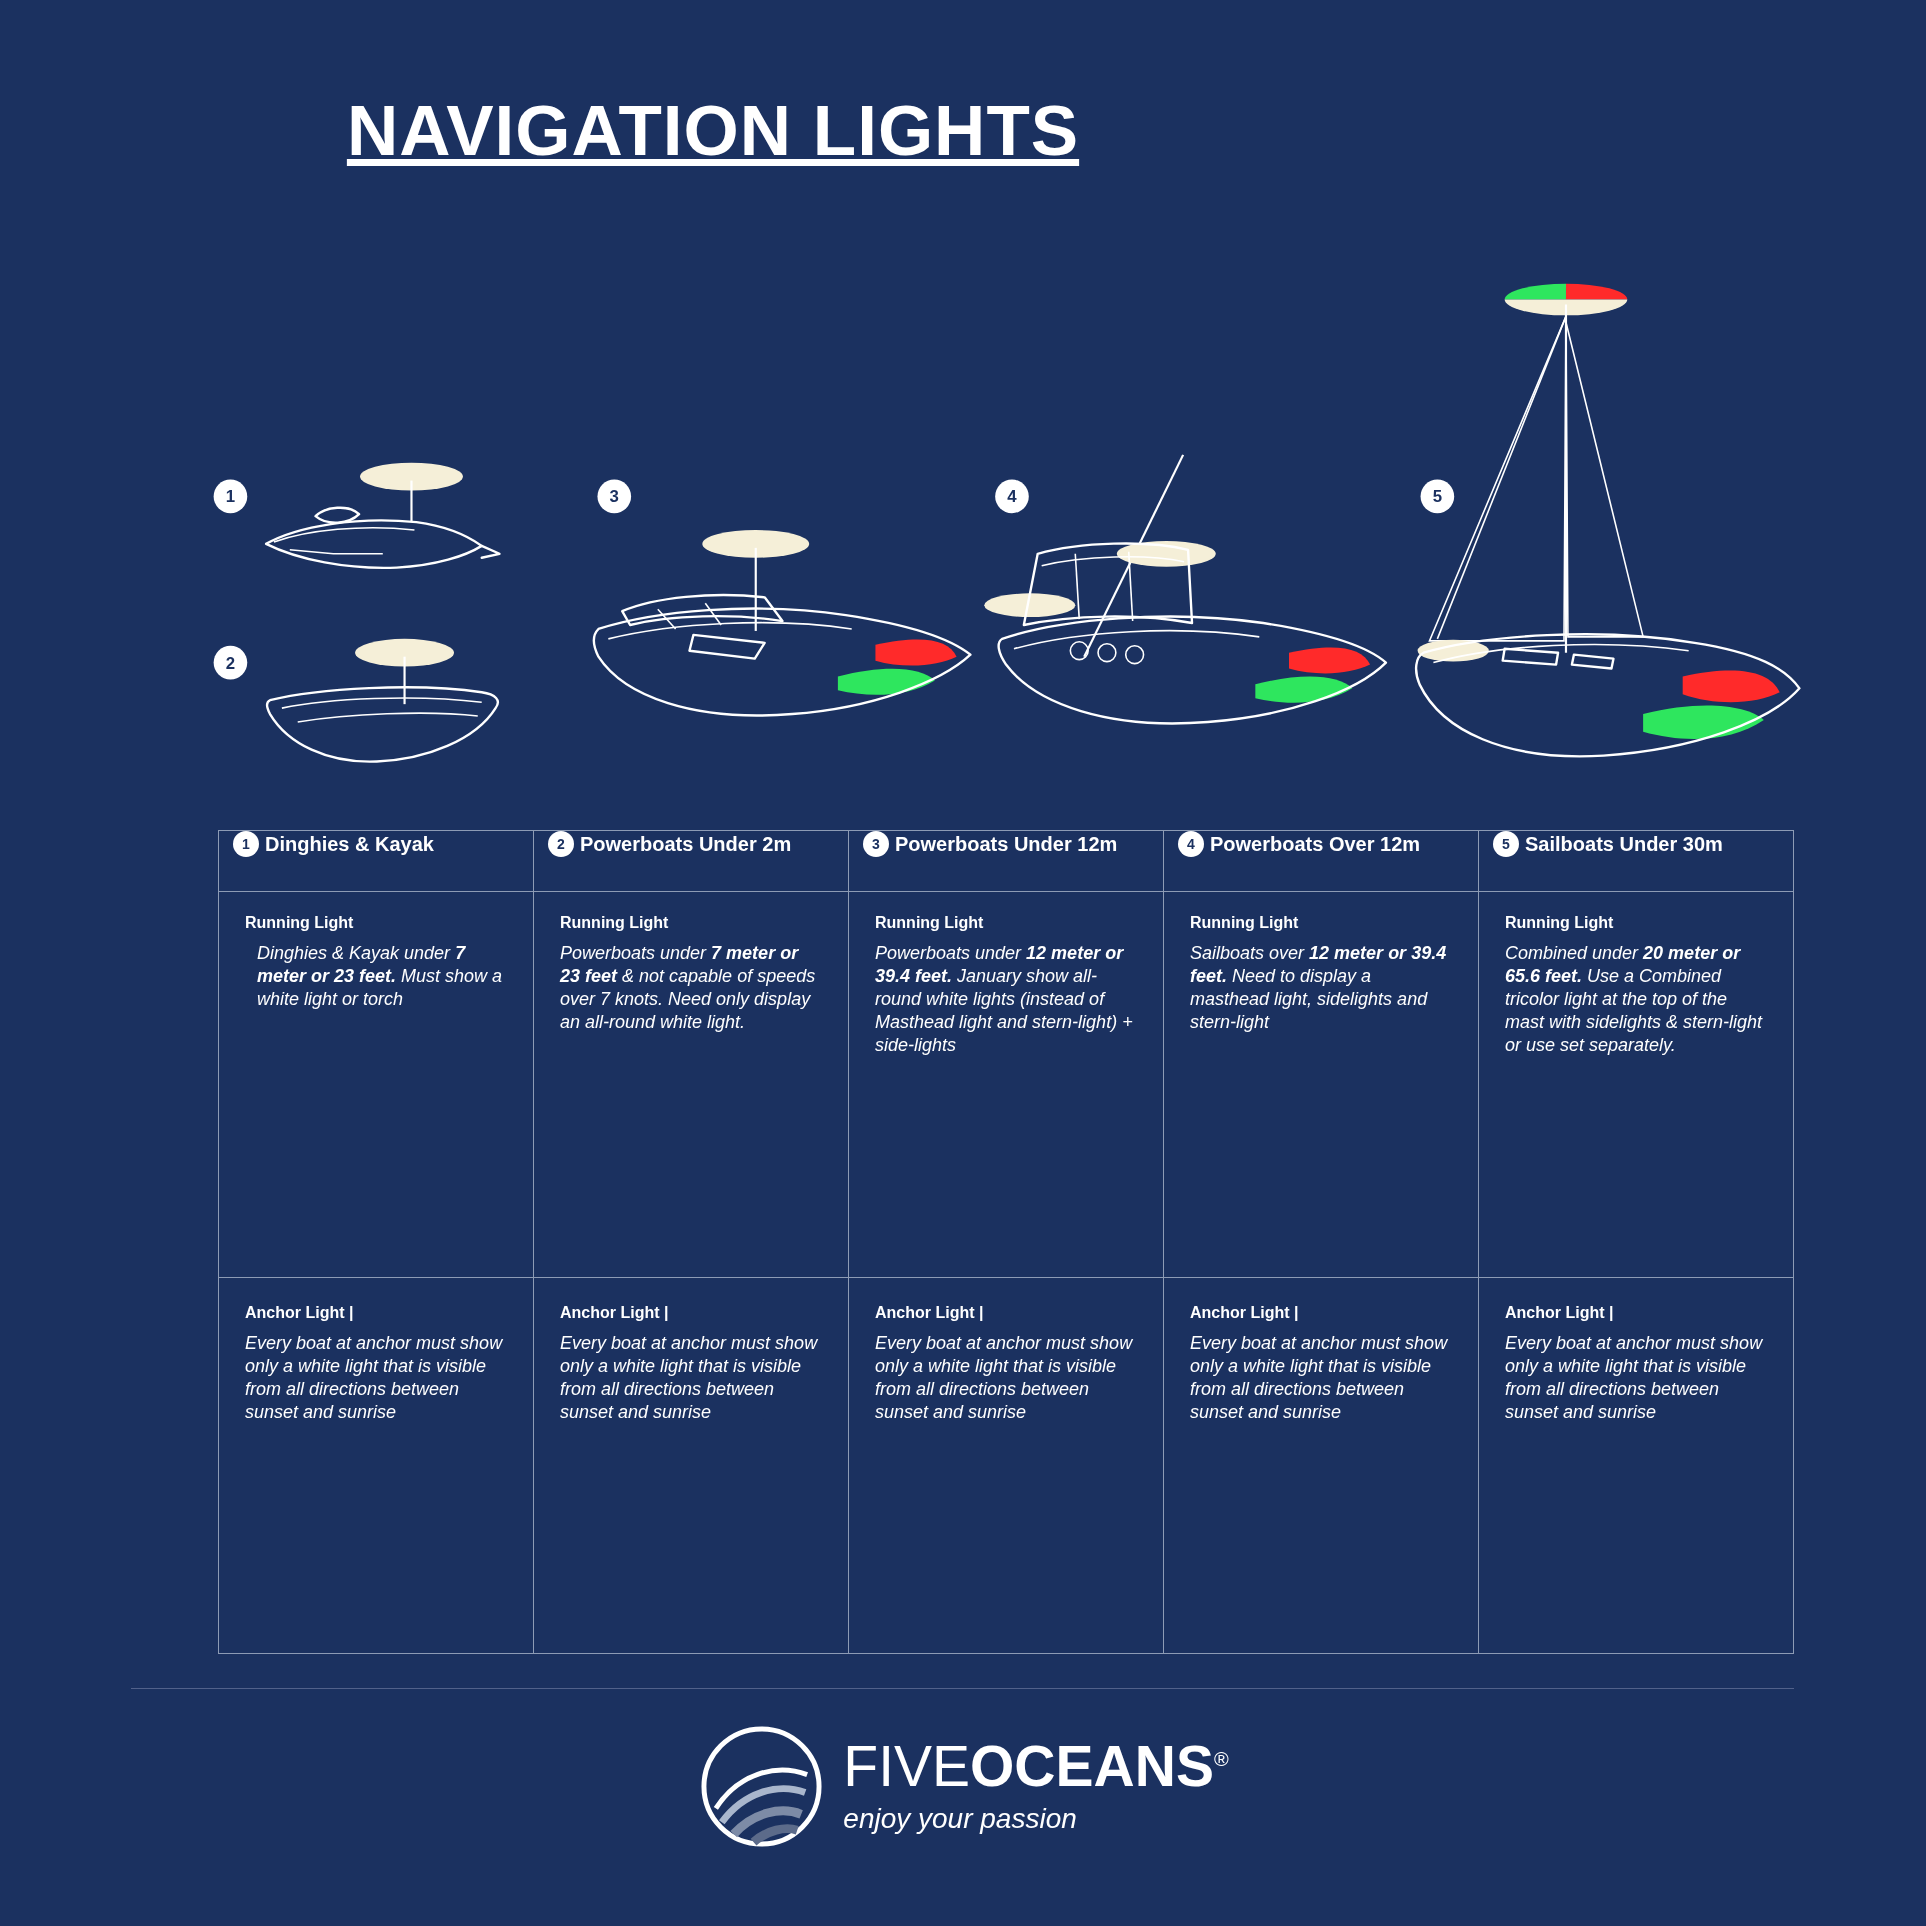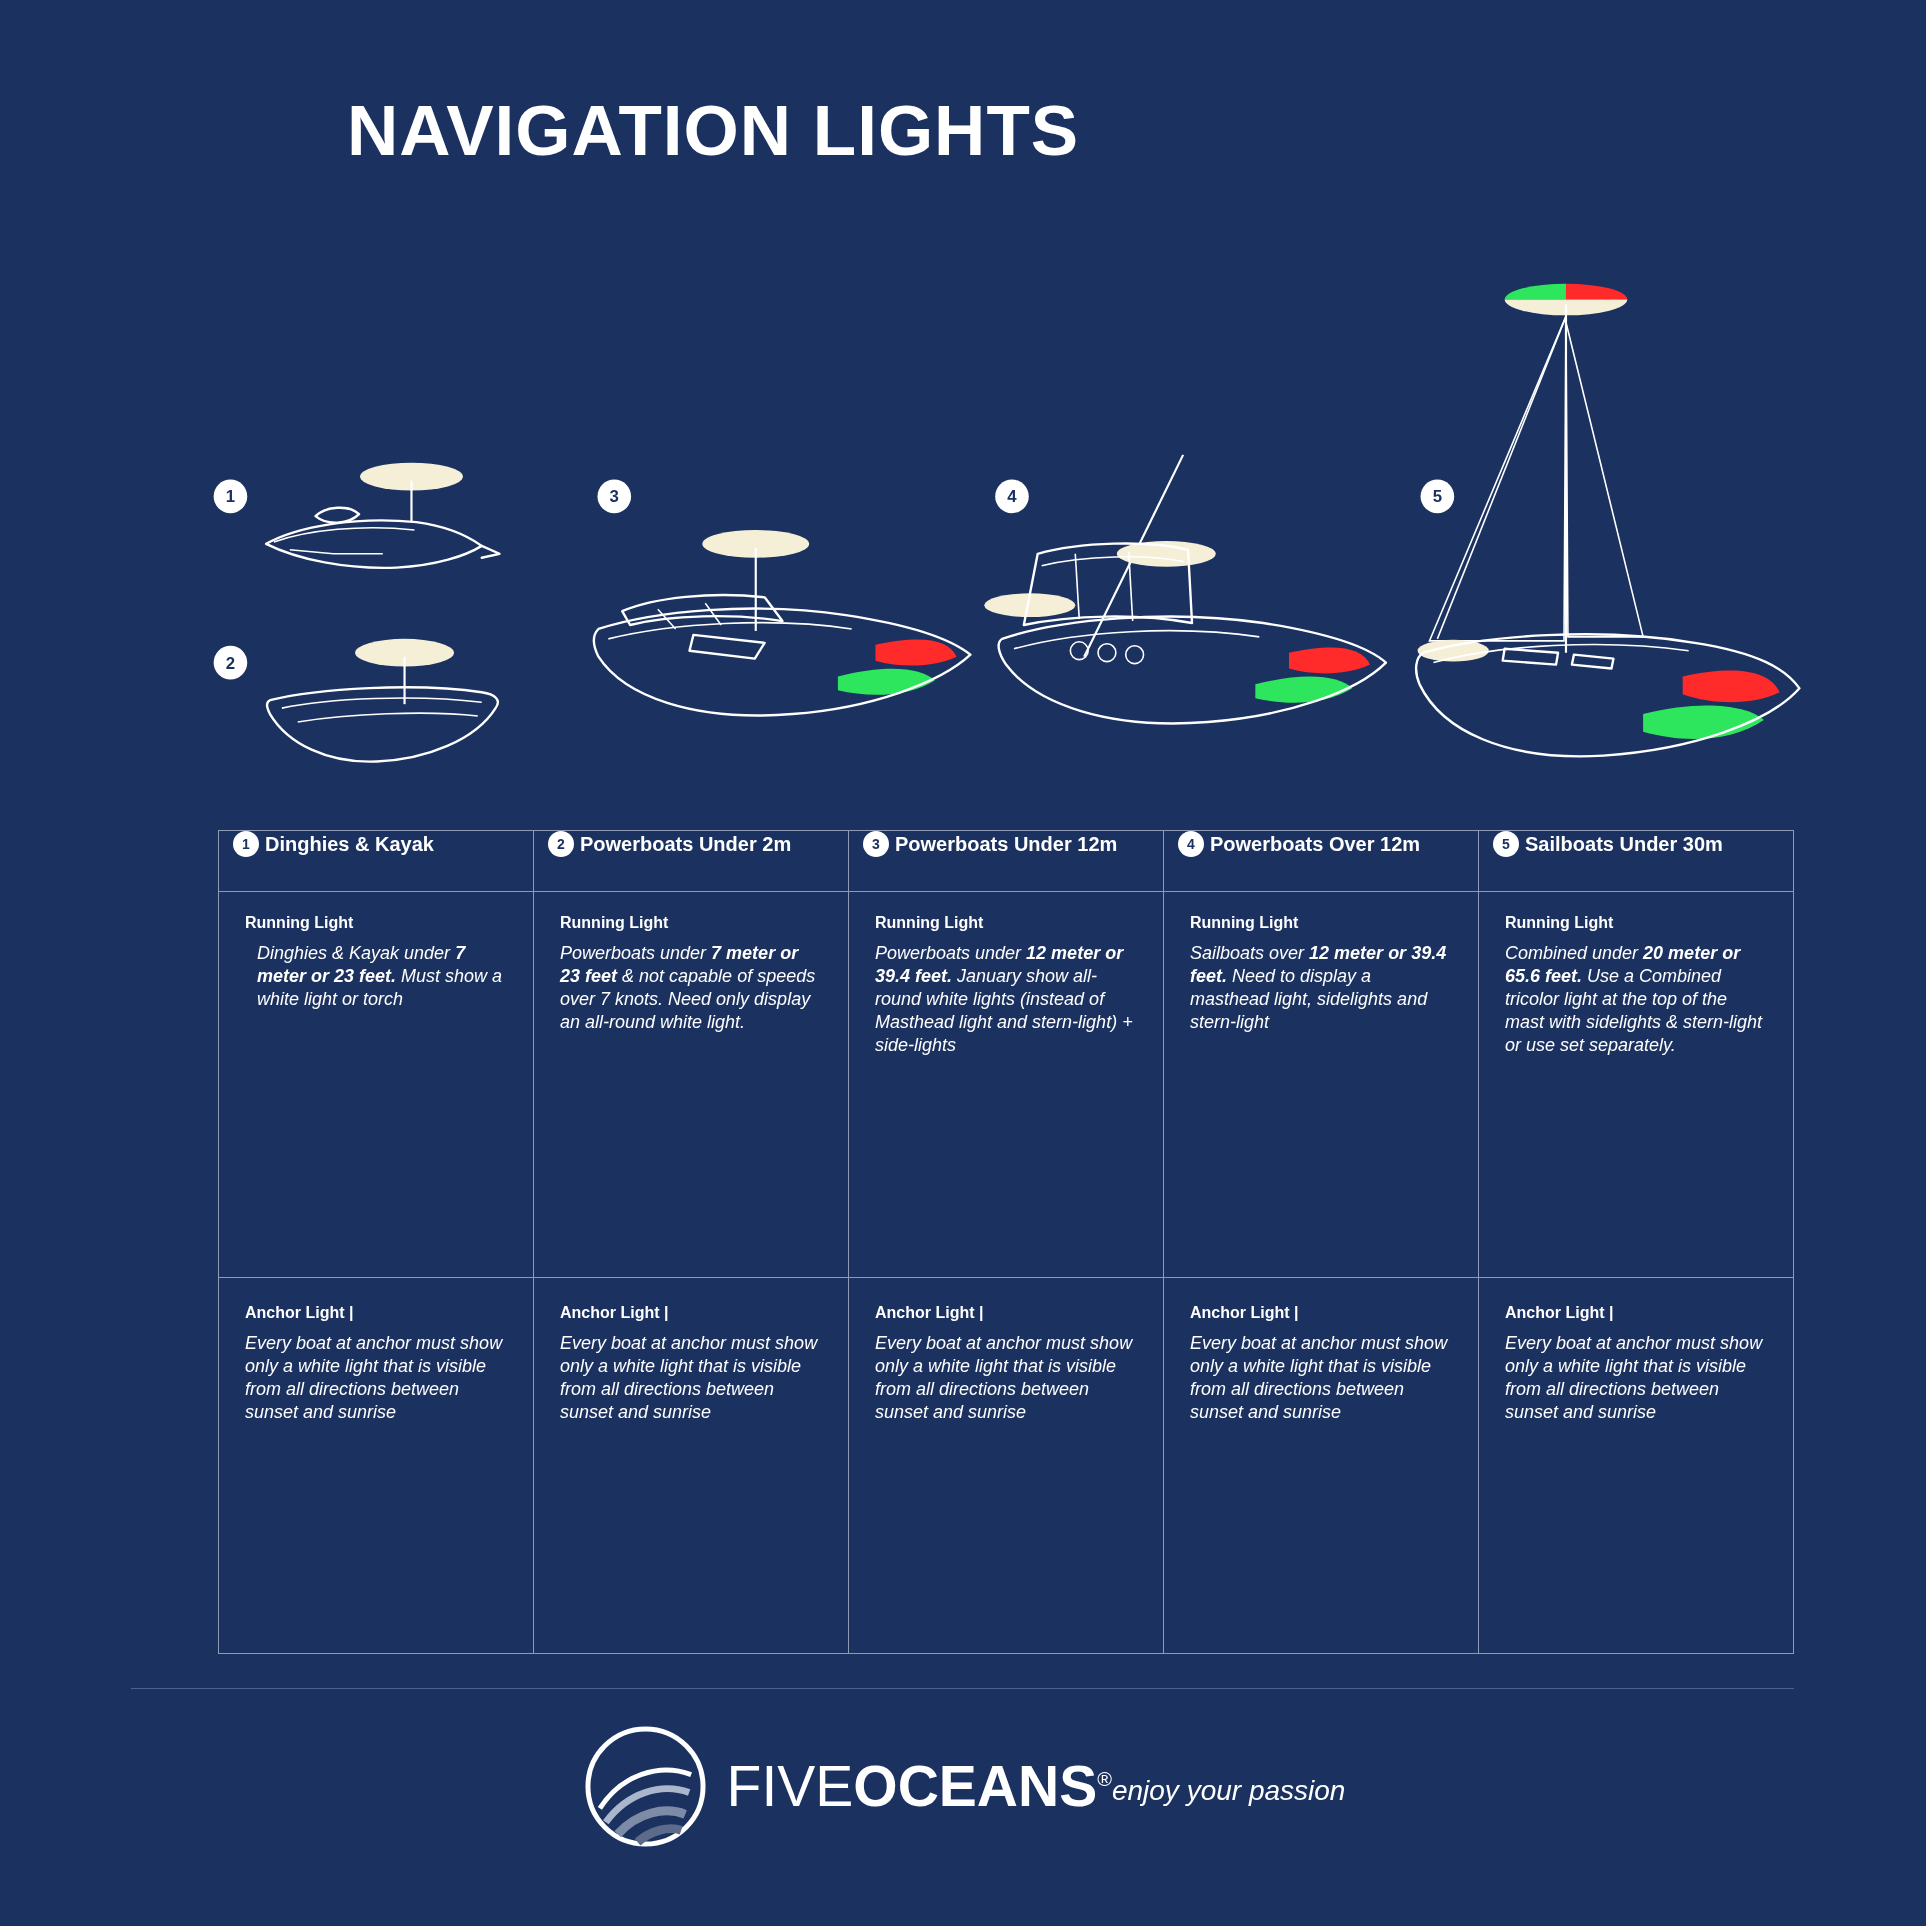--- a/index.html
+++ b/index.html
@@ -28,20 +28,21 @@
     left: 0;
     width: 1426px;
     text-align: center;
   }
   .title-line1 {
     font-size: 71px;
     font-weight: bold;
     letter-spacing: 1px;
     line-height: 1.02;
     text-transform: uppercase;
+    text-decoration: underline;
   }
   .title-line2 {
     font-size: 111px;
     font-weight: bold;
     letter-spacing: 0px;
     line-height: 1.0;
     text-transform: uppercase;
     margin-top: 4px;
   }
 
@@ -135,22 +136,21 @@
     top: 1723px;
     left: 0;
     width: 1927px;
     display: flex;
     align-items: center;
     justify-content: center;
     gap: 18px;
   }
   .brand-text {
     display: flex;
-    flex-direction: row;
-    align-items: center;
+    flex-direction: column;
   }
   .brand-main {
     font-size: 57px;
     letter-spacing: 0px;
     line-height: 1;
     white-space: nowrap;
   }
   .brand-main .thin { font-weight: 300; }
   .brand-main .bold { font-weight: bold; }
   .brand-reg {

